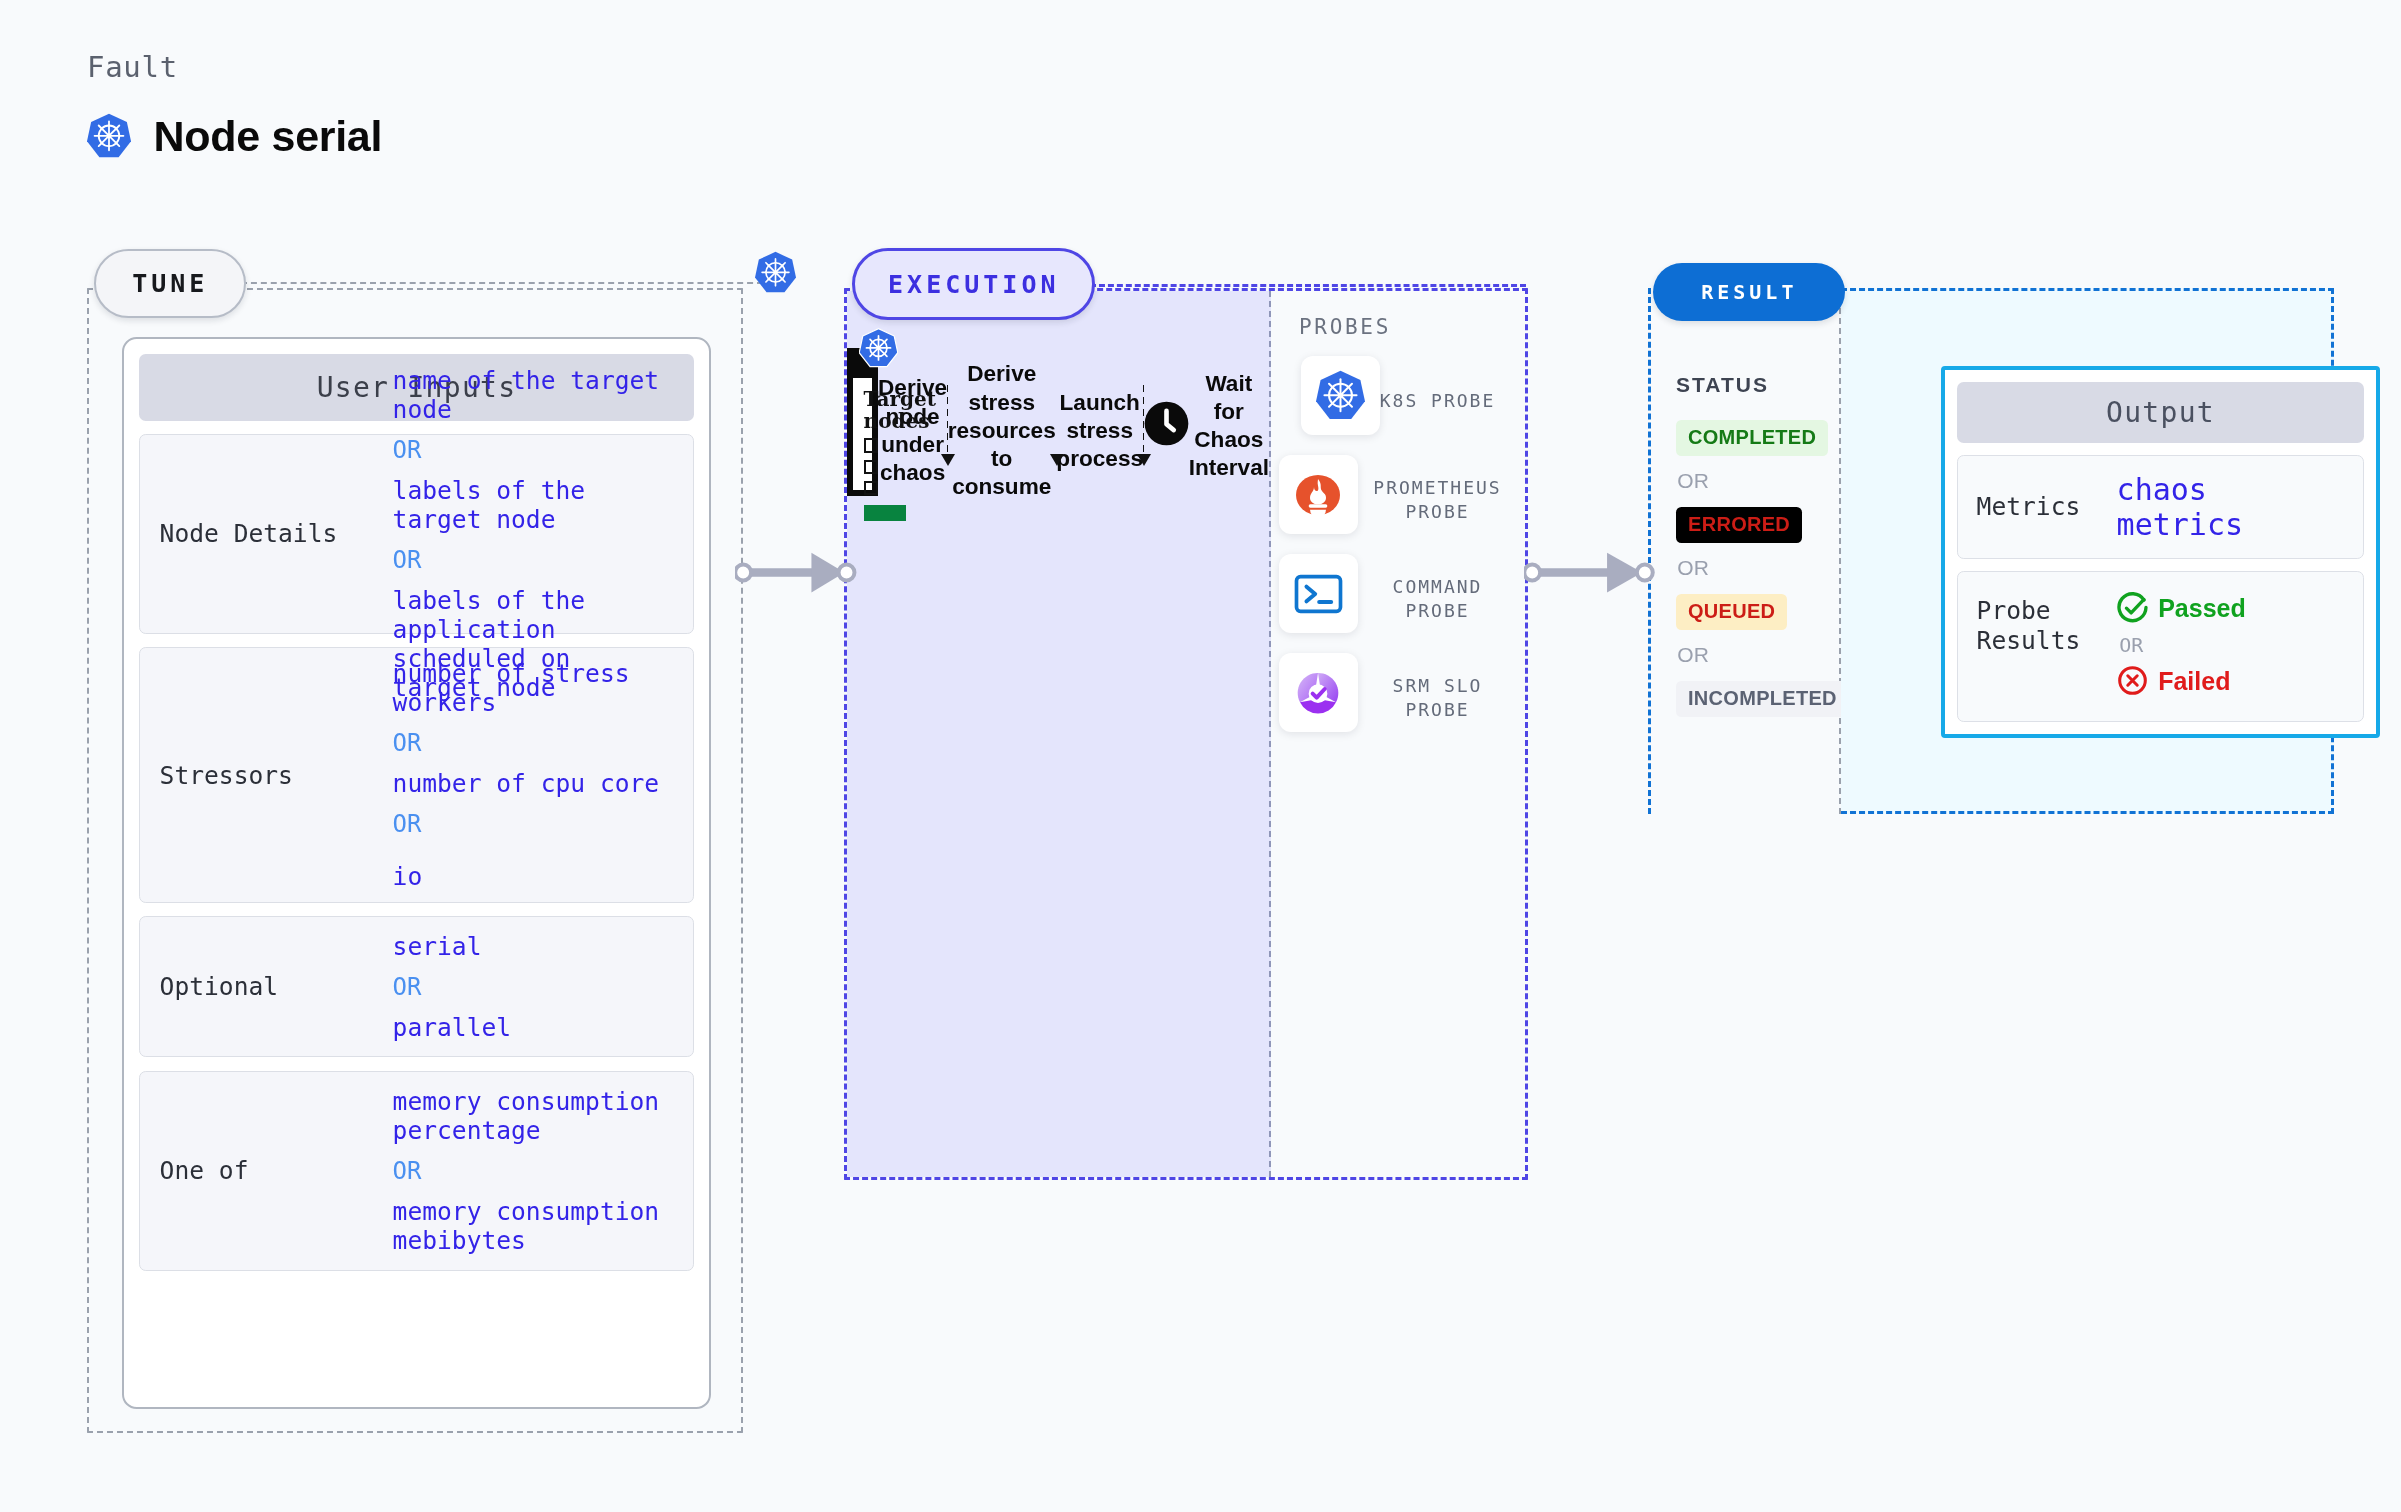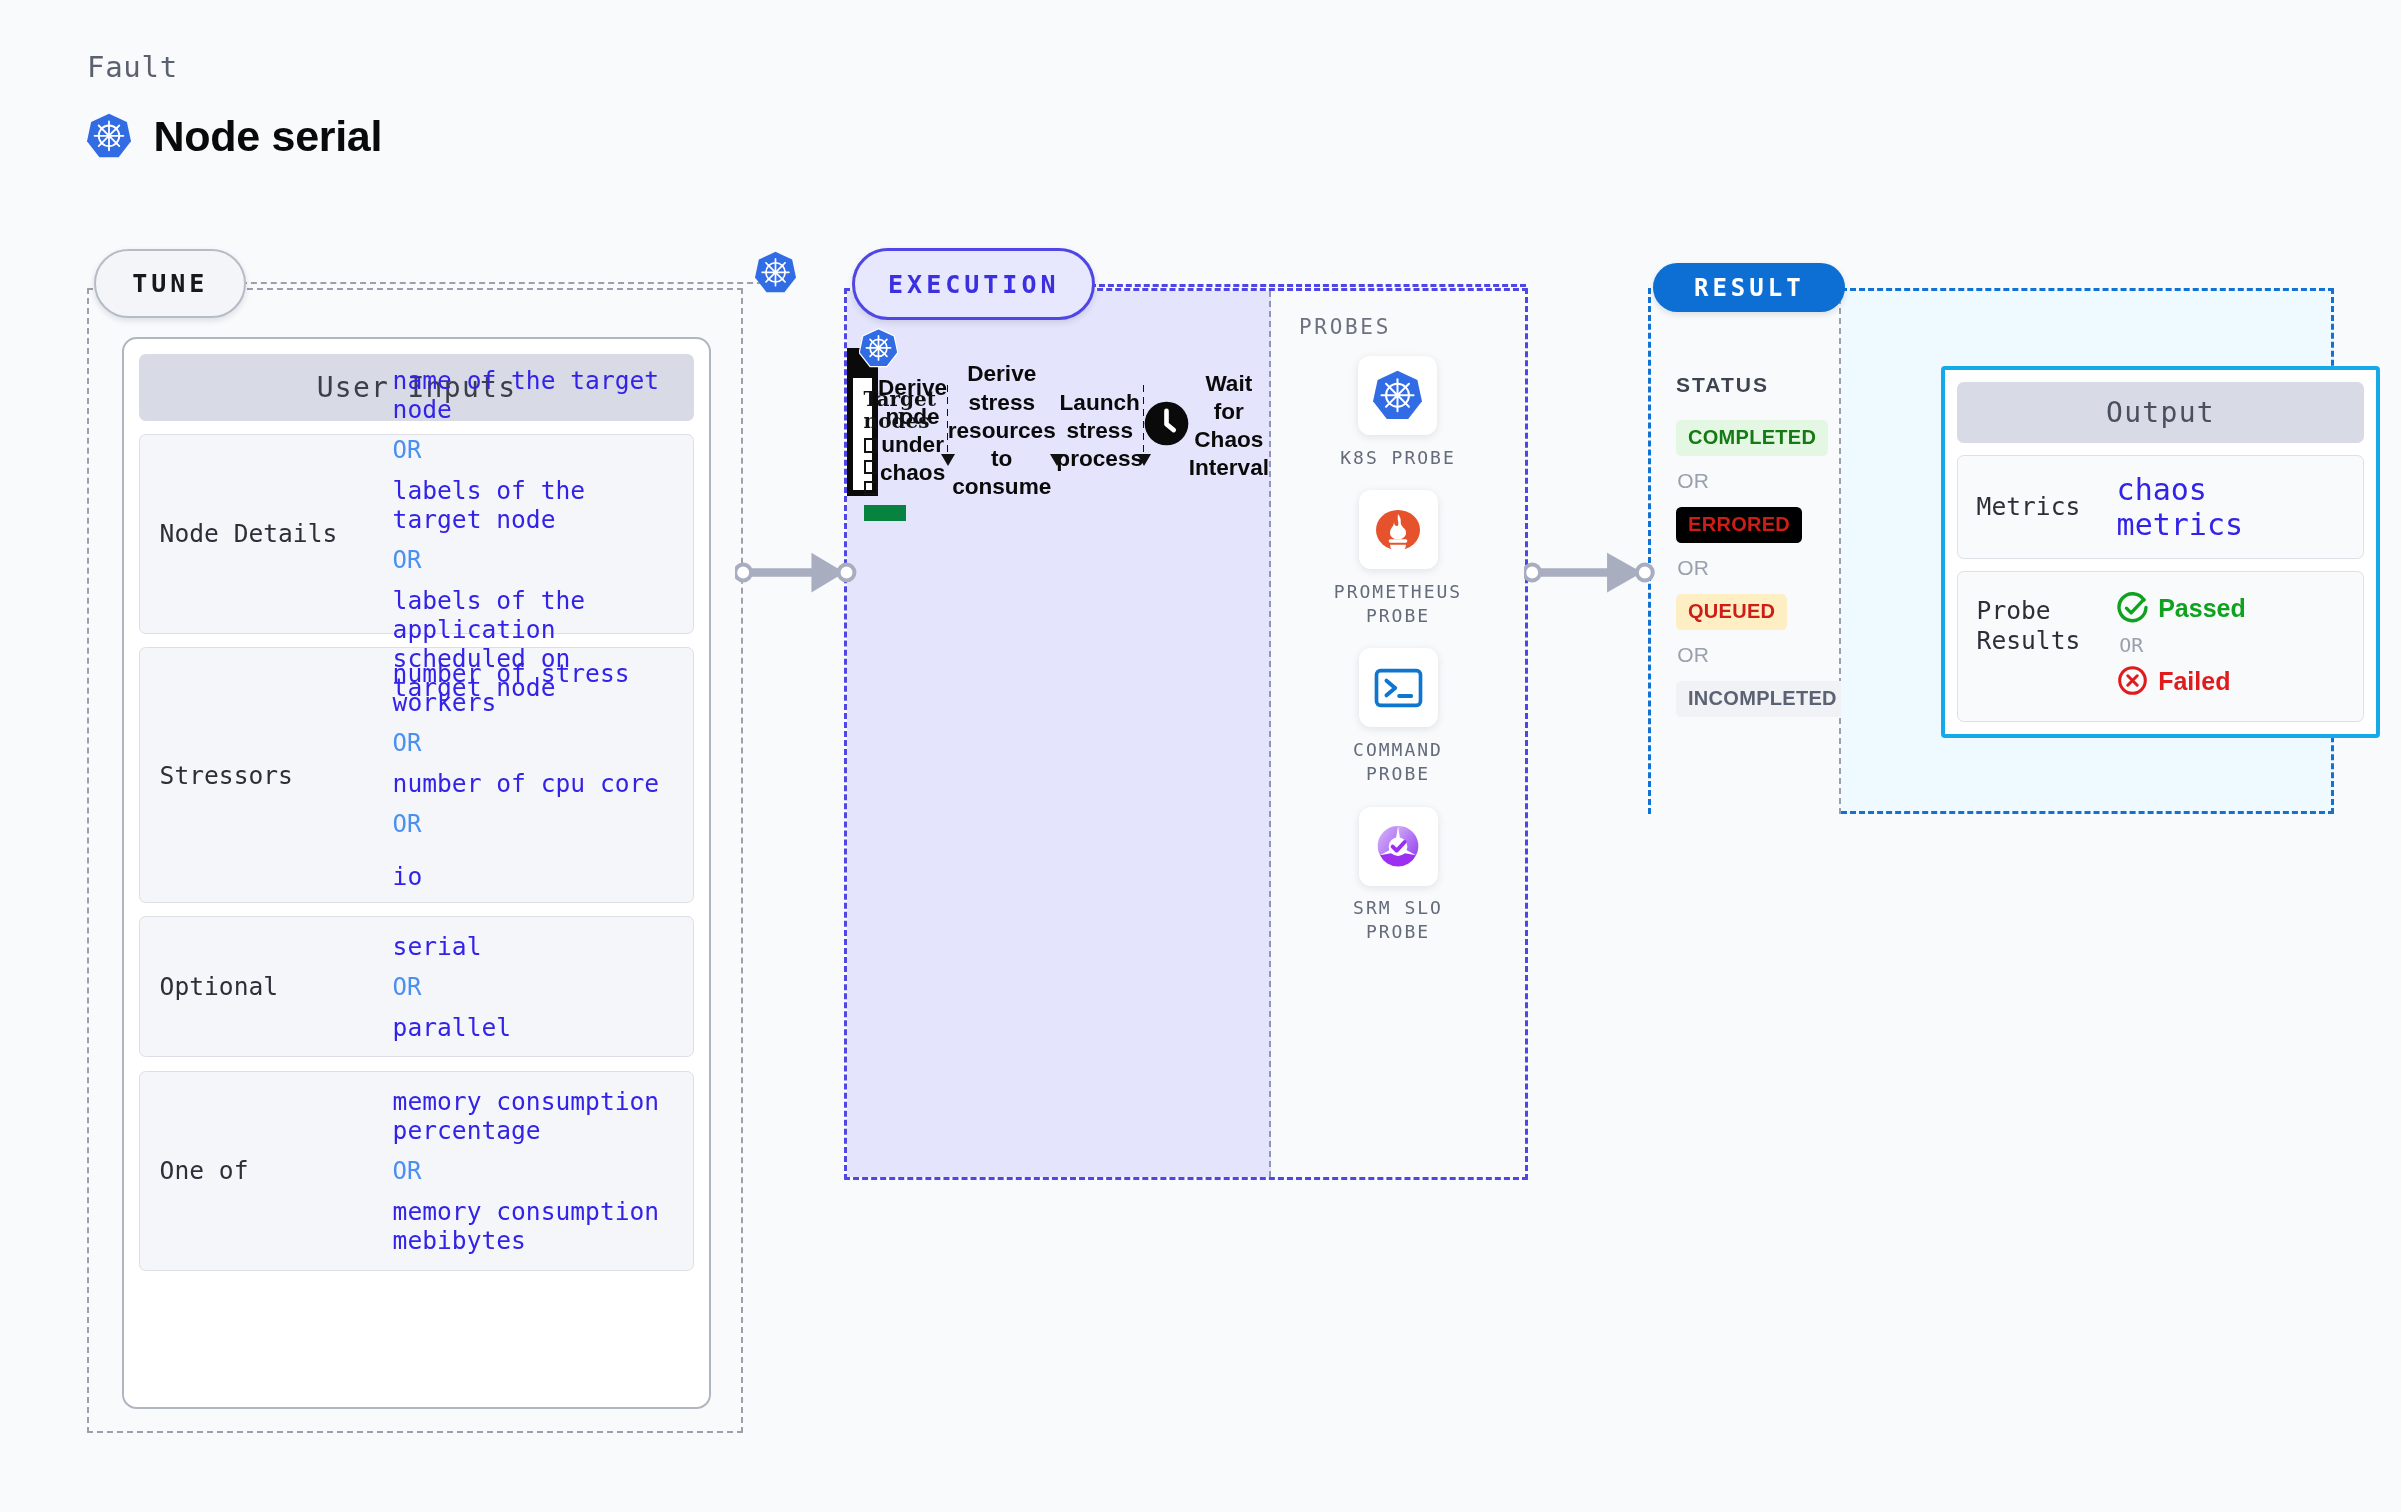--- a/index.html
+++ b/index.html
@@ -156,40 +156,40 @@
   }
   .probes-title {
     margin-left: 28px;
     font-family: "DejaVu Sans Mono", monospace;
     font-size: 21px; color: #6b7280; letter-spacing: 2.7px;
   }
   .probe-list {
     margin-top: 17.3px; display: flex; flex-direction: column;
     align-items: center; gap: 20px;
   }
-  .probe { display: flex; flex-direction: column; align-items: center; }
+  .probe { display: flex; align-items: center; }
   .probe-icon-box {
     width: 79px; height: 79px; background: #fff; border-radius: 12px;
     display: flex; align-items: center; justify-content: center;
     box-shadow: 0 2px 8px rgba(15,23,42,.10);
   }
   .probe-label {
     margin-top: 10.6px; max-width: 160px; text-align: center;
     font-family: "DejaVu Sans Mono", monospace;
     font-size: 18px; color: #646b7a; letter-spacing: 2px; line-height: 1.35;
   }
 
   
   #result-panel {
     left: 1648px; top: 288px; width: 686px; height: 526px;
   }
   #result-badge {
-    left: 5.3px; top: -25px; width: 192px; height: 49px;
+    left: 5.3px; top: -25px; width: 192px; height: 58px;
     background: #0d6ed4; border: none; color: #ffffff;
-    font-size: 24px; z-index: 8;
+    font-size: 20px; z-index: 8;
   }
   .result-status {
     position: absolute; left: 0; top: 0; width: 193px; height: 100%;
     border-left: 3.3px dashed #1172d4;
     border-right: 2.7px dashed #9aa1ad;
     background: #f8fafc;
     padding: 85px 0 0 25px;
   }
   .status-title {
     font-size: 21px; font-weight: 700; color: #3d4351; letter-spacing: 2px;

